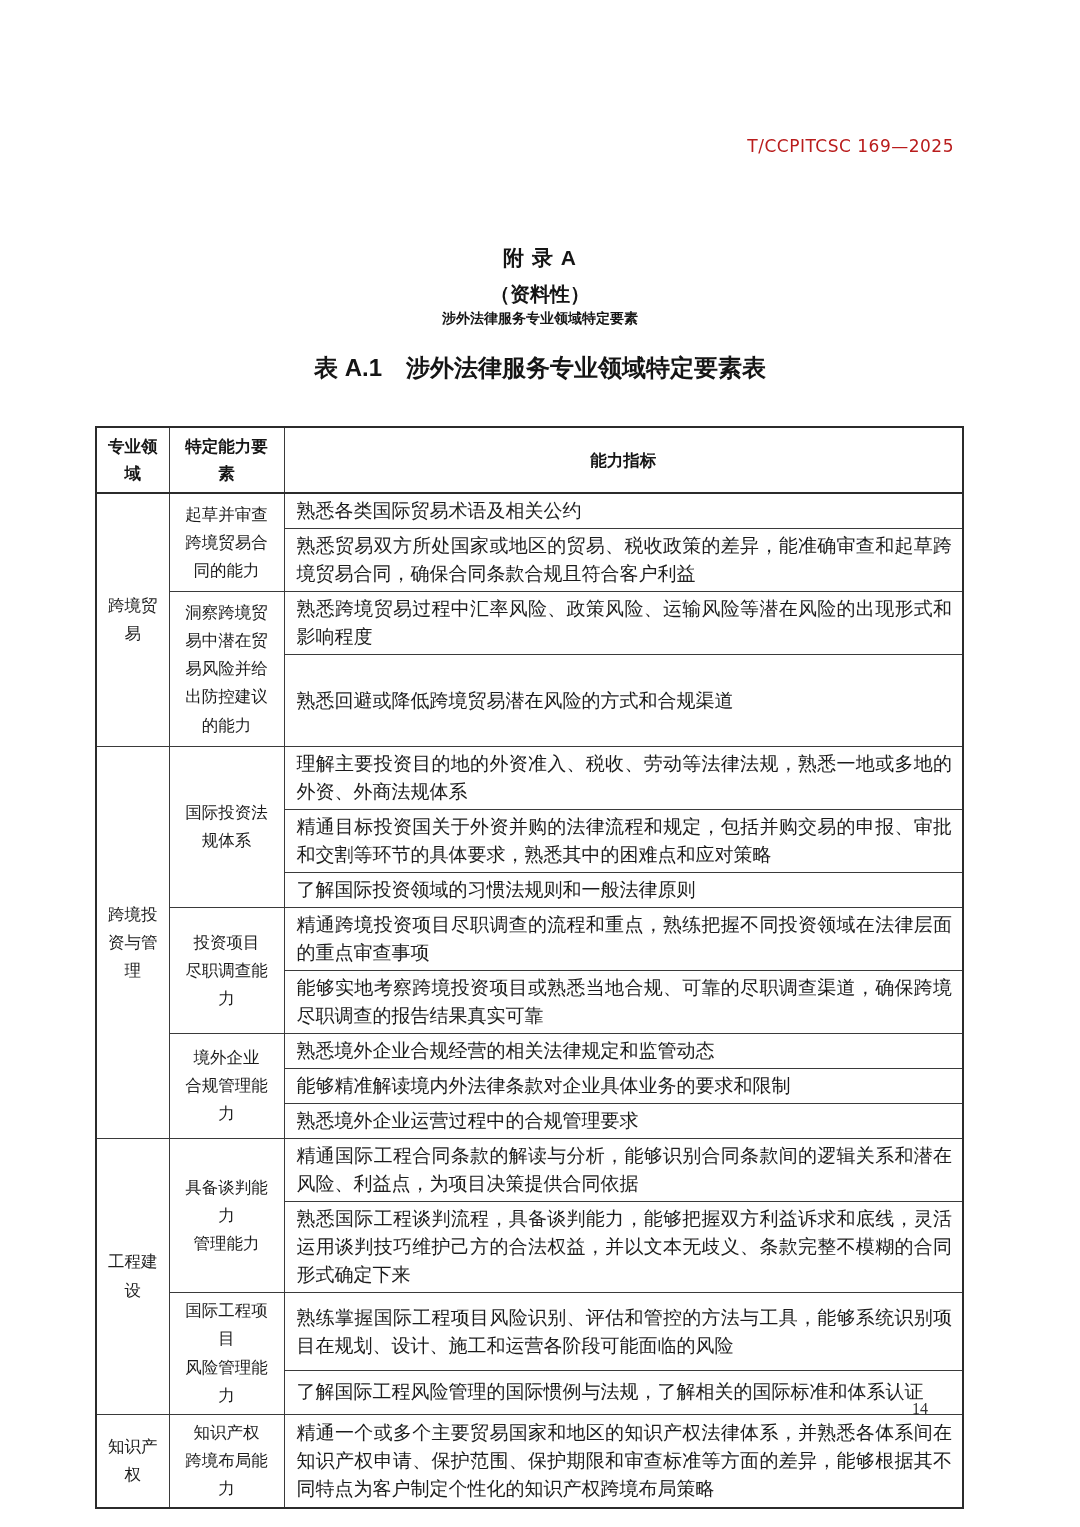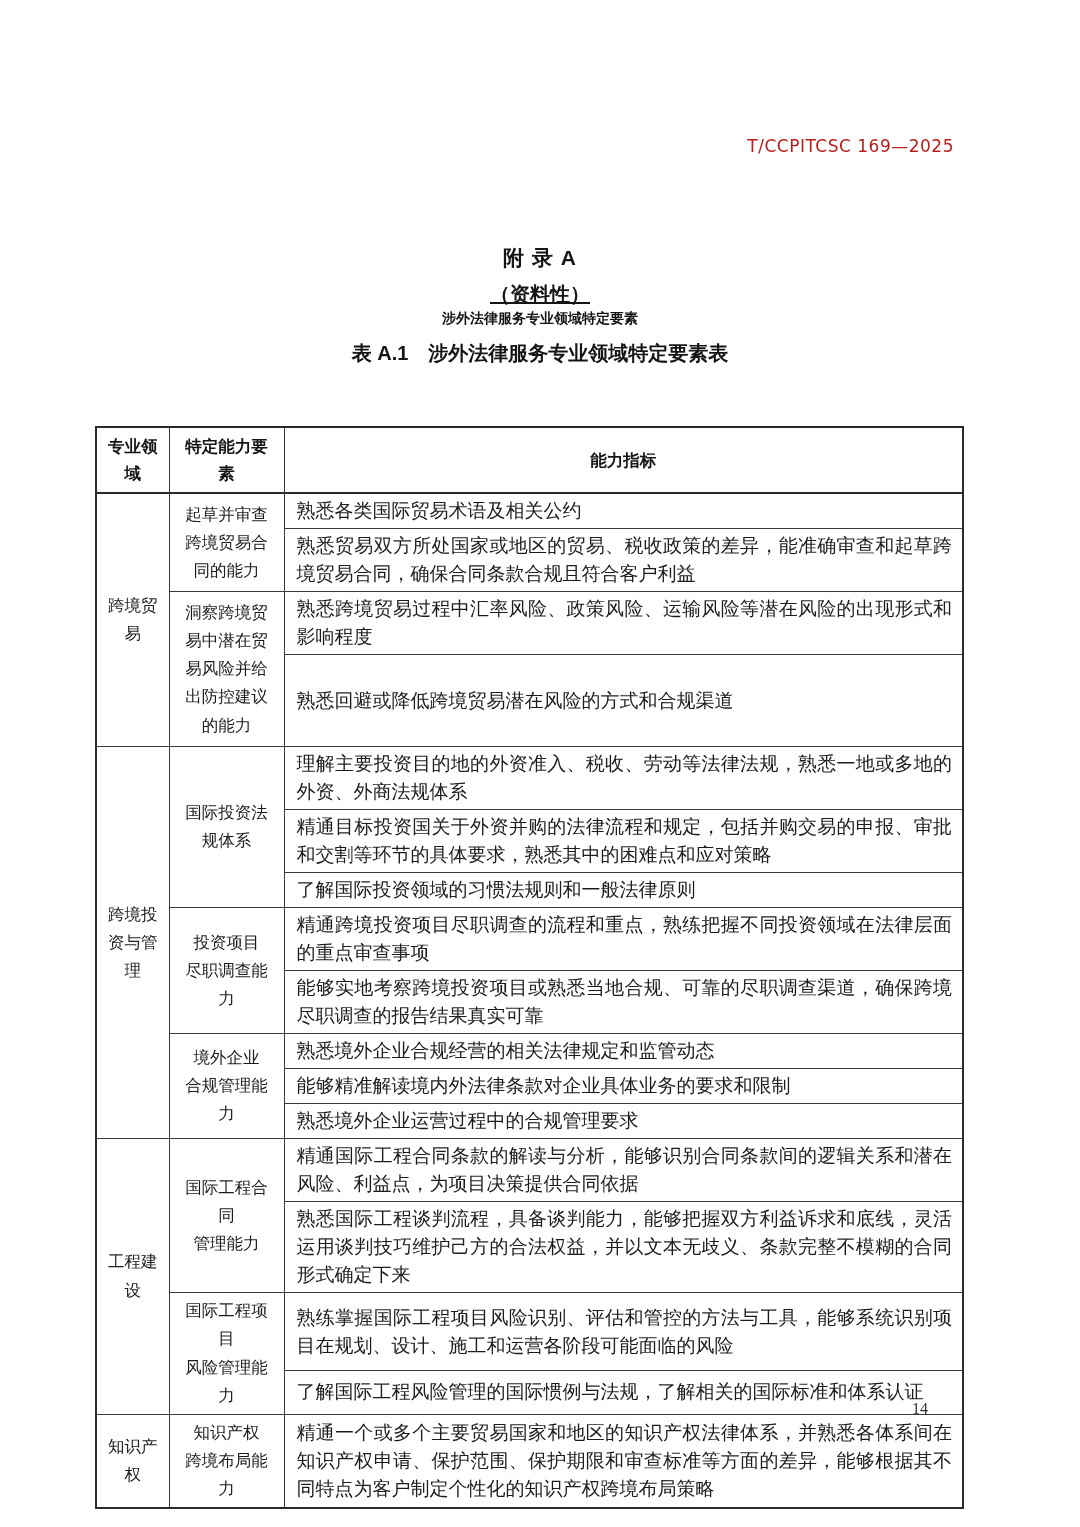--- a/index.html
+++ b/index.html
@@ -27,23 +27,23 @@
   .center-line {
     position: absolute;
     left: 0;
     width: 100%;
     text-align: center;
     font-family: "Liberation Sans", "DejaVu Sans", sans-serif;
     font-weight: bold;
     color: #151515;
   }
   .appendix-title   { top: 244px; font-size: 21px; letter-spacing: 1px; }
-  .appendix-type    { top: 281px; font-size: 20px; text-decoration: underline; }
+  .appendix-type    { top: 281px; font-size: 20px; }
   .appendix-heading { top: 310px; font-size: 14px; }
-  .table-caption    { top: 340px; font-size: 20px; }
+  .table-caption    { top: 352px; font-size: 24px; }
 
   table.elements {
     position: absolute;
     top: 388px;
     left: 95px;
     width: 867px;
     border-collapse: collapse;
     table-layout: fixed;
     border: 2px solid #2b2b2b;
     margin-top: 38px;
@@ -164,21 +164,21 @@
     </tr>
     <tr>
       <td class="ind-cell">能够精准解读境内外法律条款对企业具体业务的要求和限制</td>
     </tr>
     <tr>
       <td class="ind-cell">熟悉境外企业运营过程中的合规管理要求</td>
     </tr>
 
     <tr>
       <td class="domain-cell" rowspan="4">工程建设</td>
-      <td class="cap-cell" rowspan="2">国际工程合同
+      <td class="cap-cell" rowspan="2">具备谈判能力
 管理能力</td>
       <td class="ind-cell">精通国际工程合同条款的解读与分析，能够识别合同条款间的逻辑关系和潜在风险、利益点，为项目决策提供合同依据</td>
     </tr>
     <tr>
       <td class="ind-cell">熟悉国际工程谈判流程，具备谈判能力，能够把握双方利益诉求和底线，灵活运用谈判技巧维护己方的合法权益，并以文本无歧义、条款完整不模糊的合同形式确定下来</td>
     </tr>
     <tr>
       <td class="cap-cell" rowspan="2">国际工程项目
 风险管理能力</td>
       <td class="ind-cell">熟练掌握国际工程项目风险识别、评估和管控的方法与工具，能够系统识别项目在规划、设计、施工和运营各阶段可能面临的风险</td>

